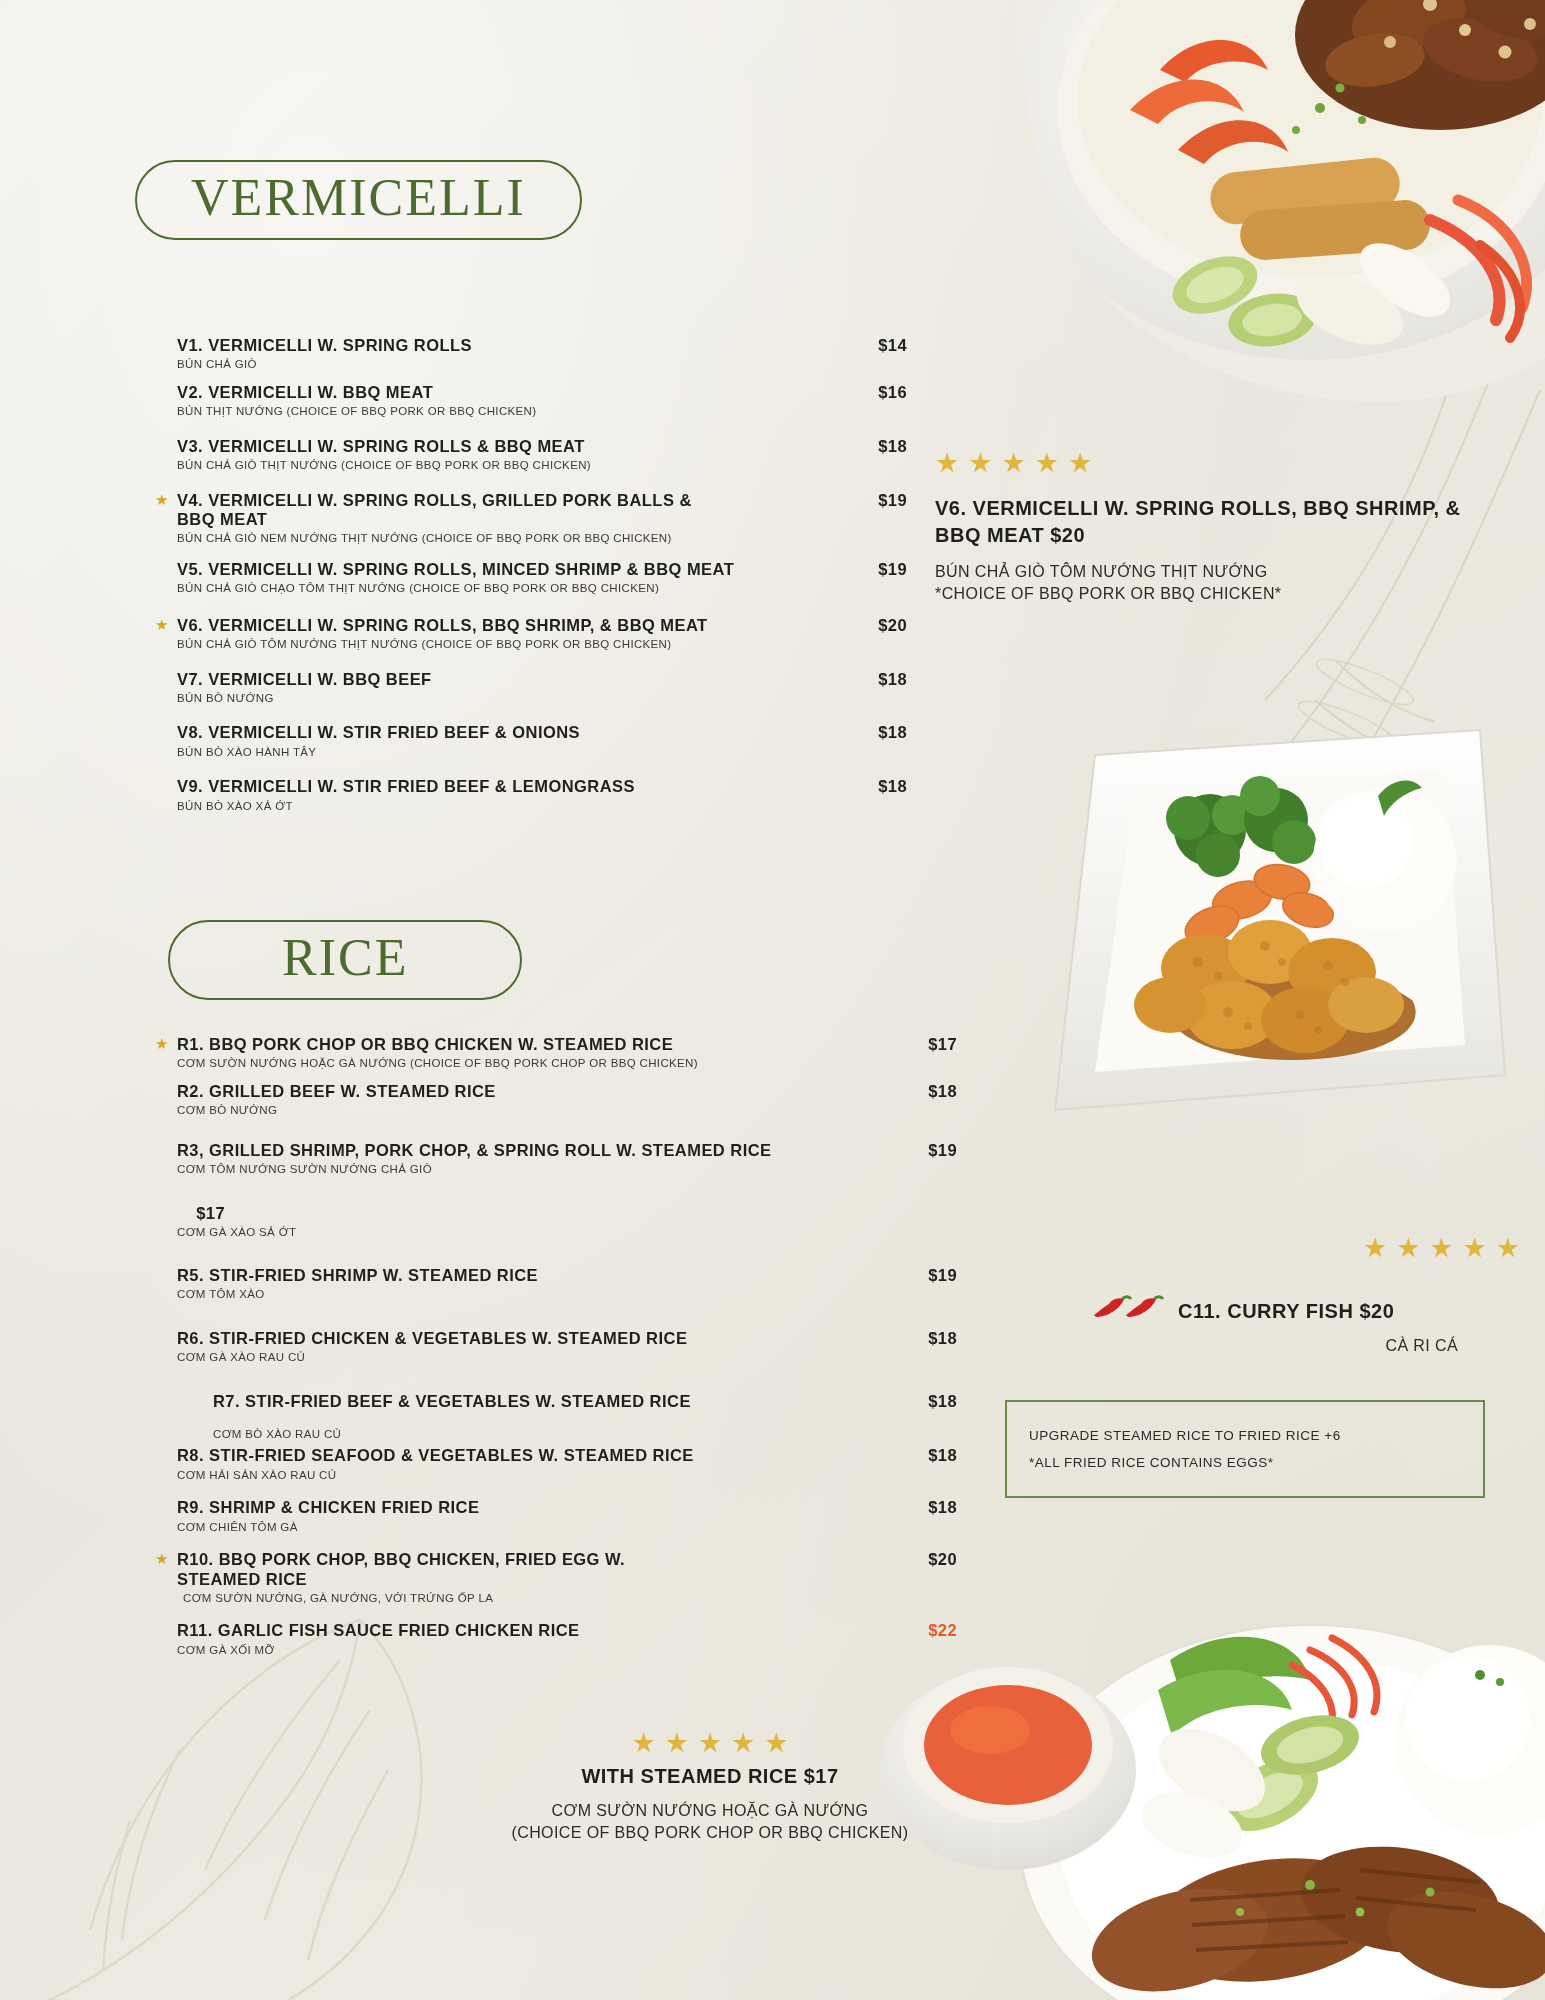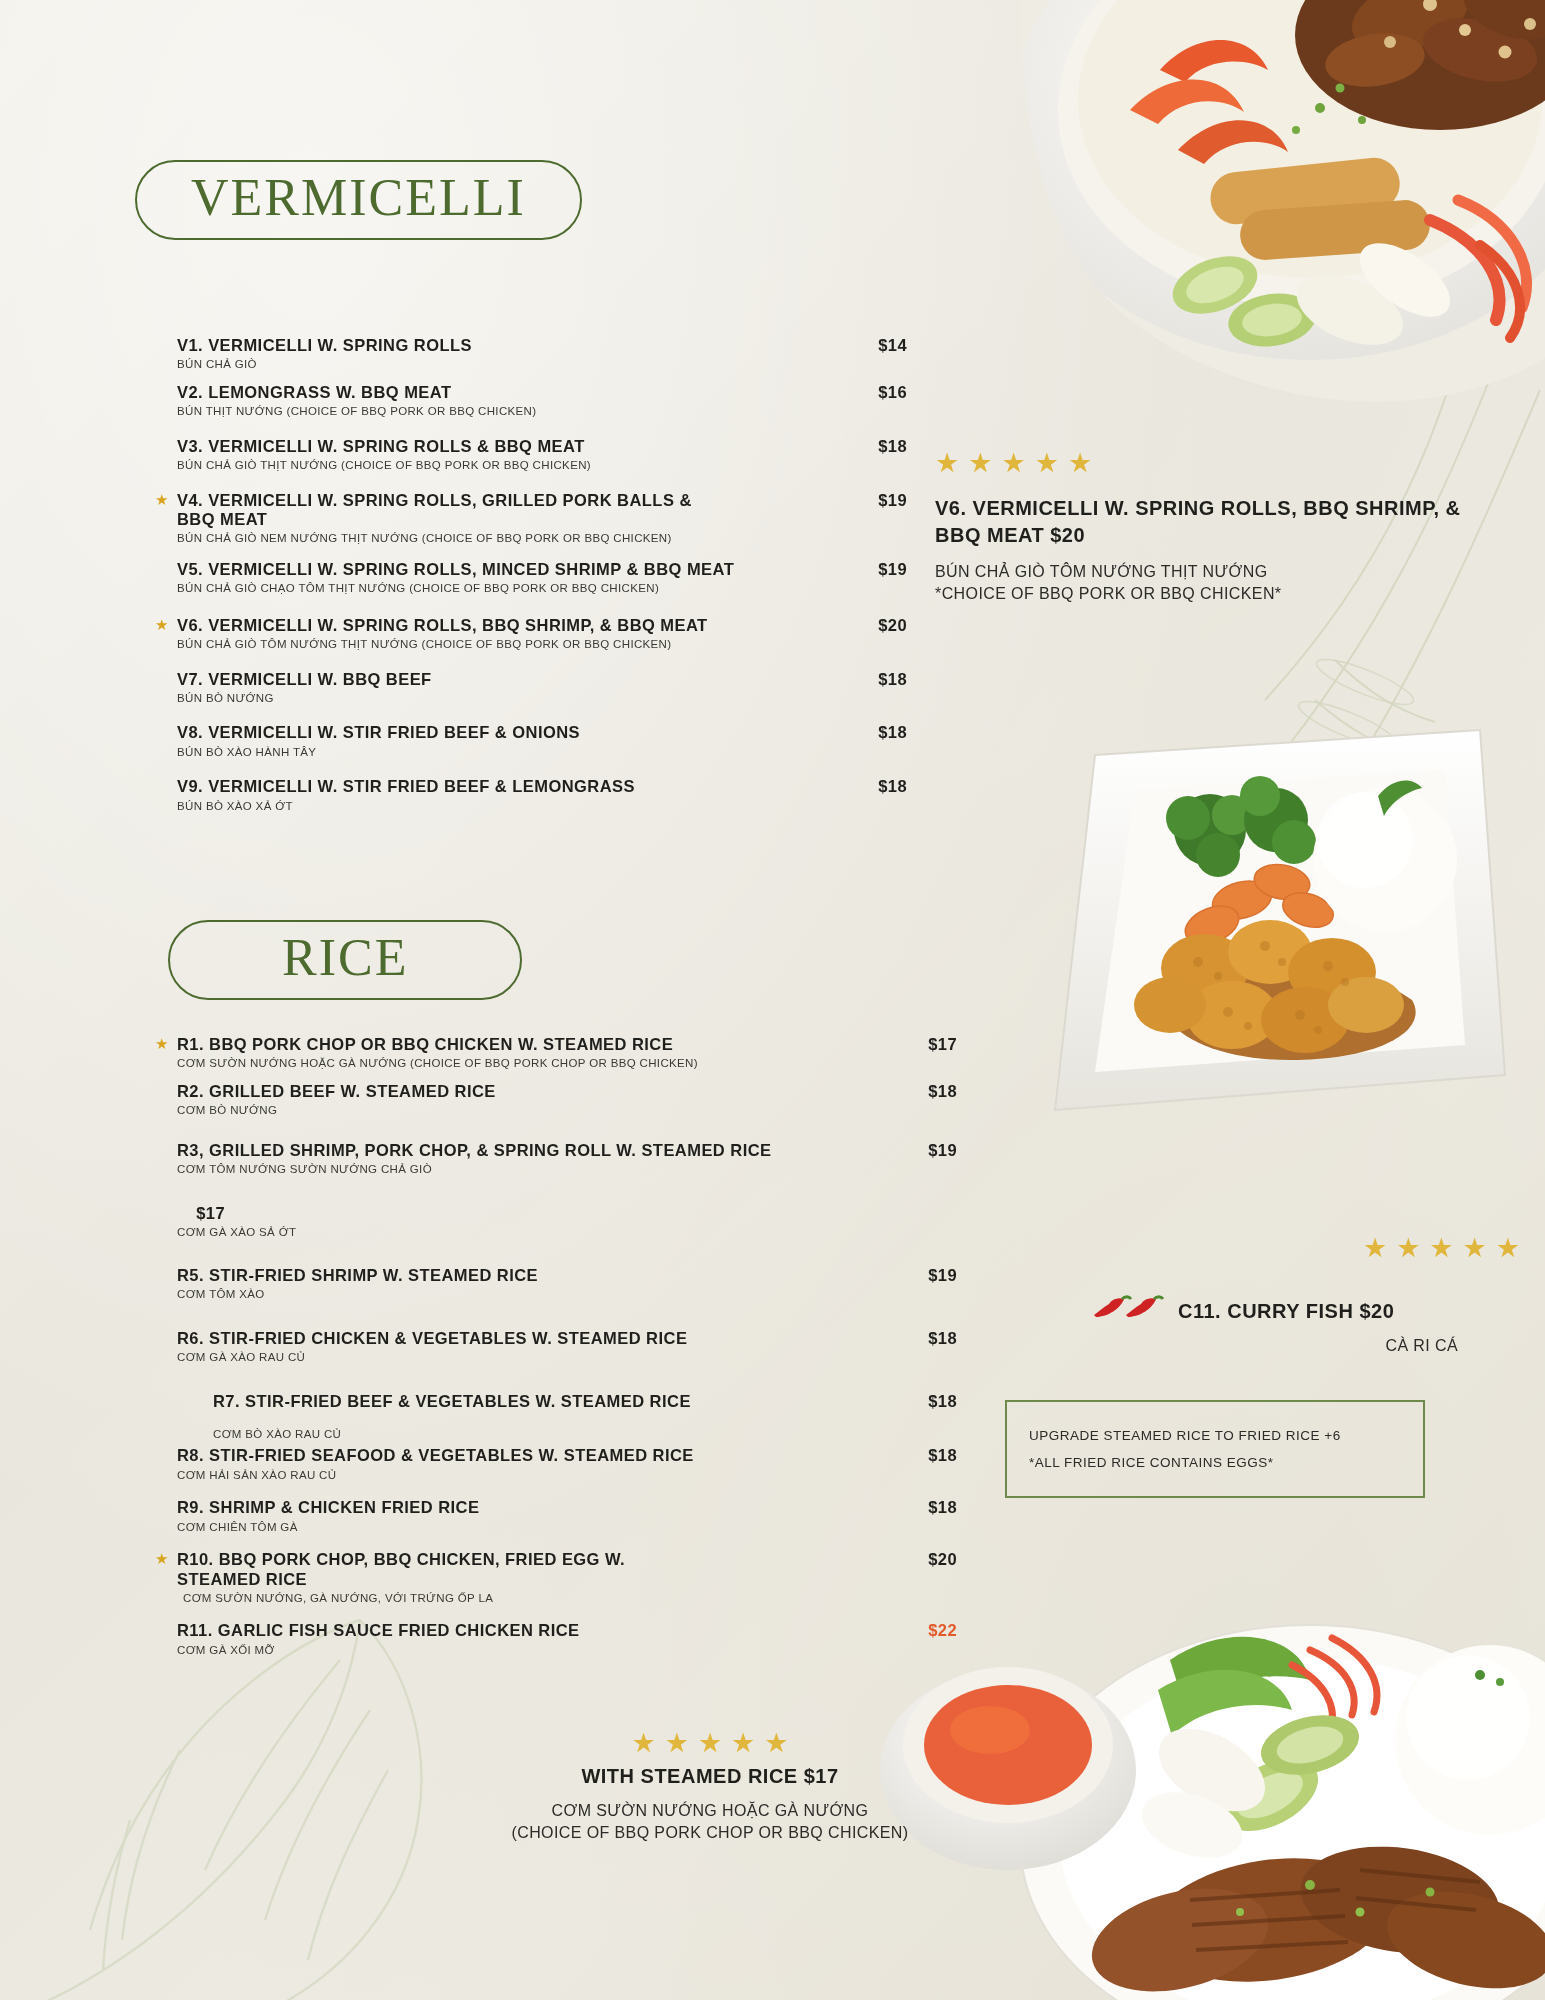--- a/index.html
+++ b/index.html
@@ -353,21 +353,21 @@
 
     <div class="row">
       <div class="name">V1. VERMICELLI W. SPRING ROLLS</div>
       <div class="price">$14</div>
     </div>
     <div class="desc">BÚN CHẢ GIÒ</div>
   </div>
 
   <div class="item">
     <div class="row">
-      <div class="name">V2. LEMONGRASS W. BBQ MEAT</div>
+      <div class="name">V2. VERMICELLI W. BBQ MEAT</div>
       <div class="price">$16</div>
     </div>
     <div class="desc">BÚN THỊT NƯỚNG (CHOICE OF BBQ PORK OR BBQ CHICKEN)</div>
   </div>
 
   <div class="item" style="margin-top:18px;">
     <div class="row">
       <div class="name">V3. VERMICELLI W. SPRING ROLLS &amp; BBQ MEAT</div>
       <div class="price">$18</div>
     </div>
@@ -553,21 +553,21 @@
         <path d="M32 4 C 35 1, 39 1, 41 4" stroke="#4f8a2e" stroke-width="3" fill="none"></path>
         <path d="M38 22 C 50 22, 63 13, 66 4 C 60 2, 54 4, 51 9 C 46 12, 40 17, 36 20 Z" fill="#cf2222"></path>
         <path d="M64 4 C 67 1, 71 1, 73 4" stroke="#4f8a2e" stroke-width="3" fill="none"></path>
       </svg>
     </span>
     <span class="feature-title">C11. CURRY FISH $20</span>
   </div>
   <div class="feature-sub" style="text-align:right; margin-top:8px; padding-right:62px;">CÀ RI CÁ</div>
 </div>
 
-<div class="upgrade-box" style="position:absolute; left:1005px; top:1400px; width:420px;">
+<div class="upgrade-box" style="position:absolute; left:1005px; top:1400px; width:480px;">
   <div>UPGRADE STEAMED RICE TO FRIED RICE +6</div>
   <div>*ALL FRIED RICE CONTAINS EGGS*</div>
 </div>
 
 <div style="position:absolute; left:400px; top:1730px; width:620px; text-align:center;">
   <div class="stars" style="justify-content:center;">
     <span>★</span>
     <span>★</span>
     <span>★</span>
     <span>★</span>

